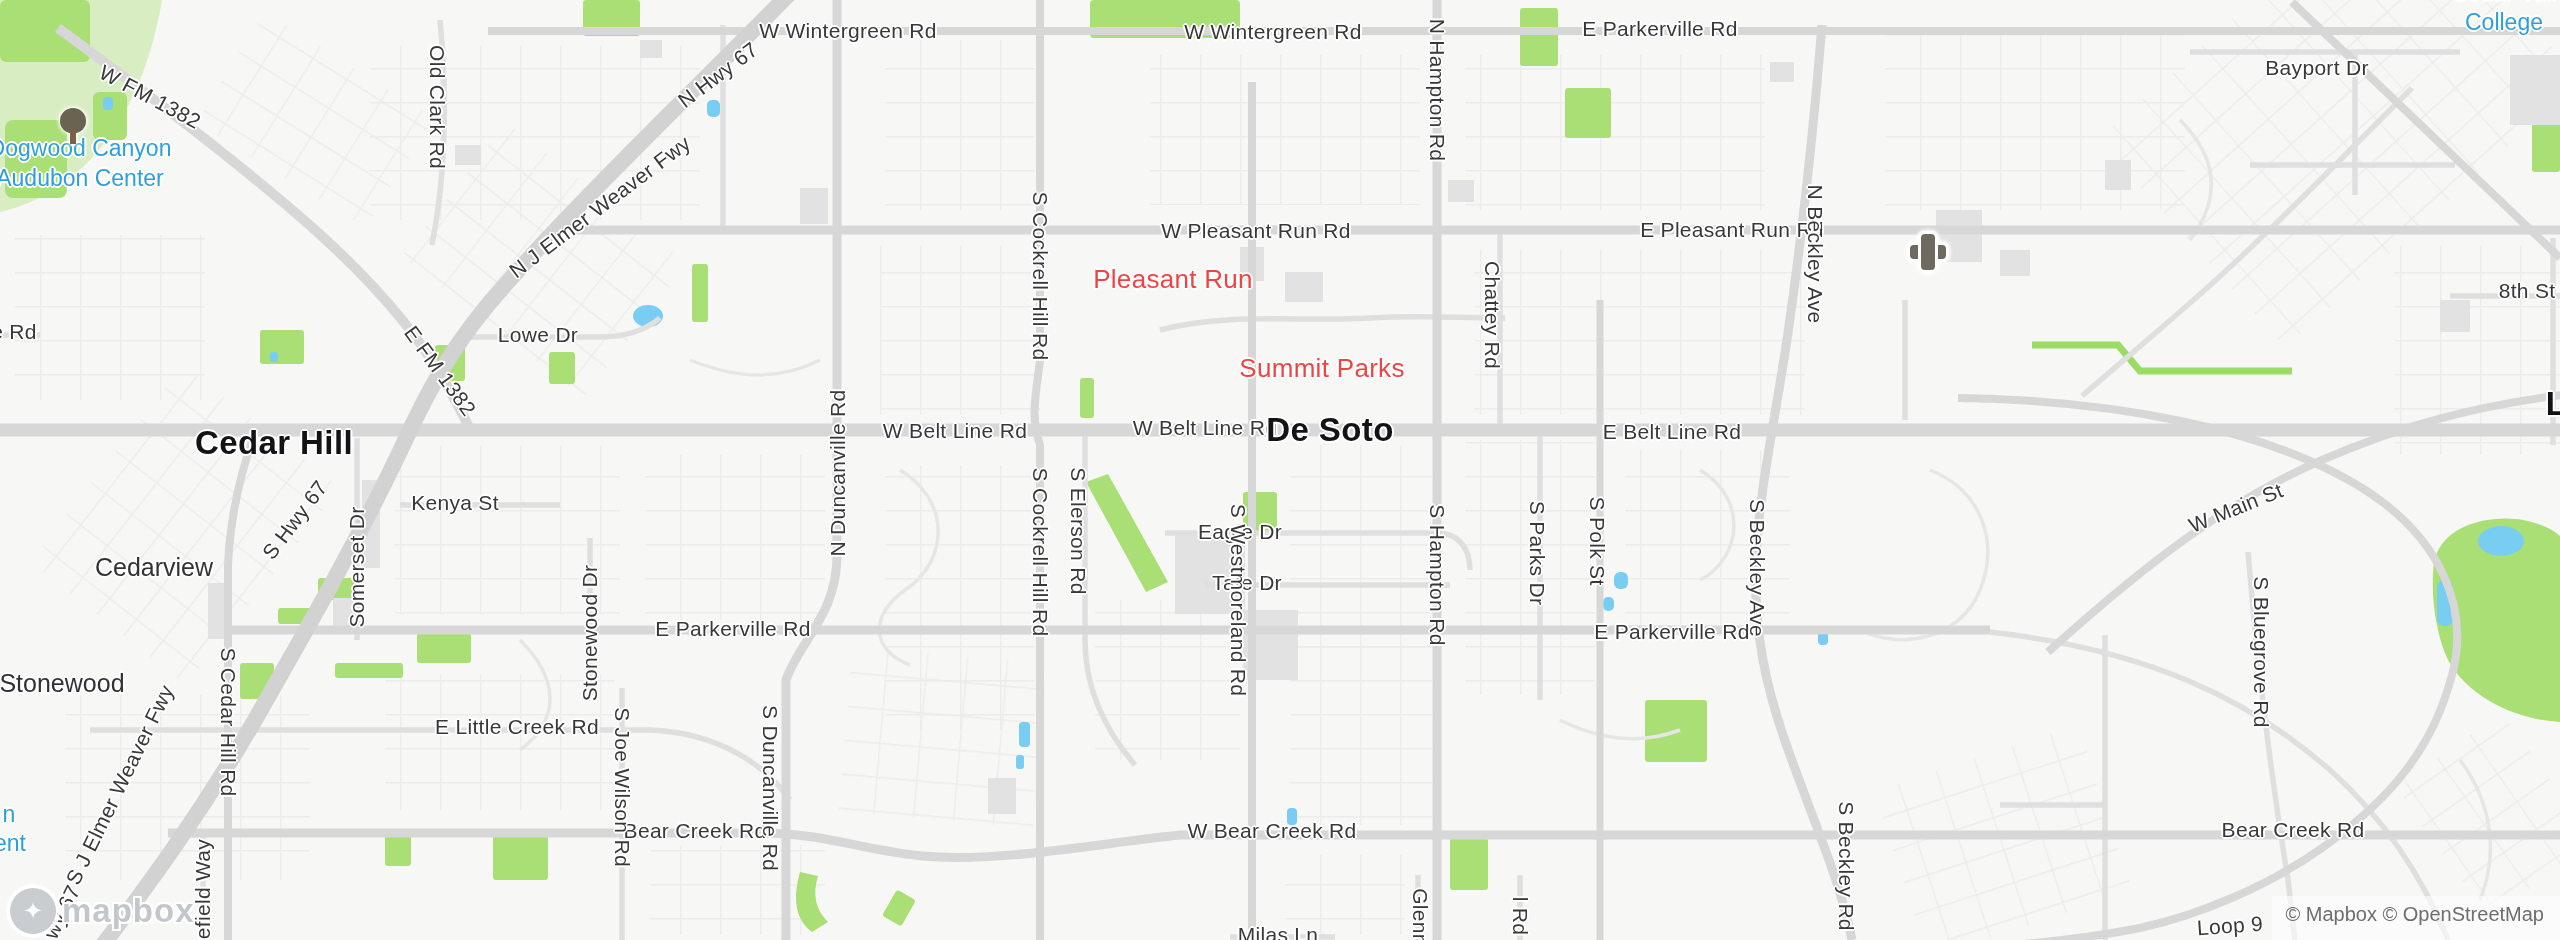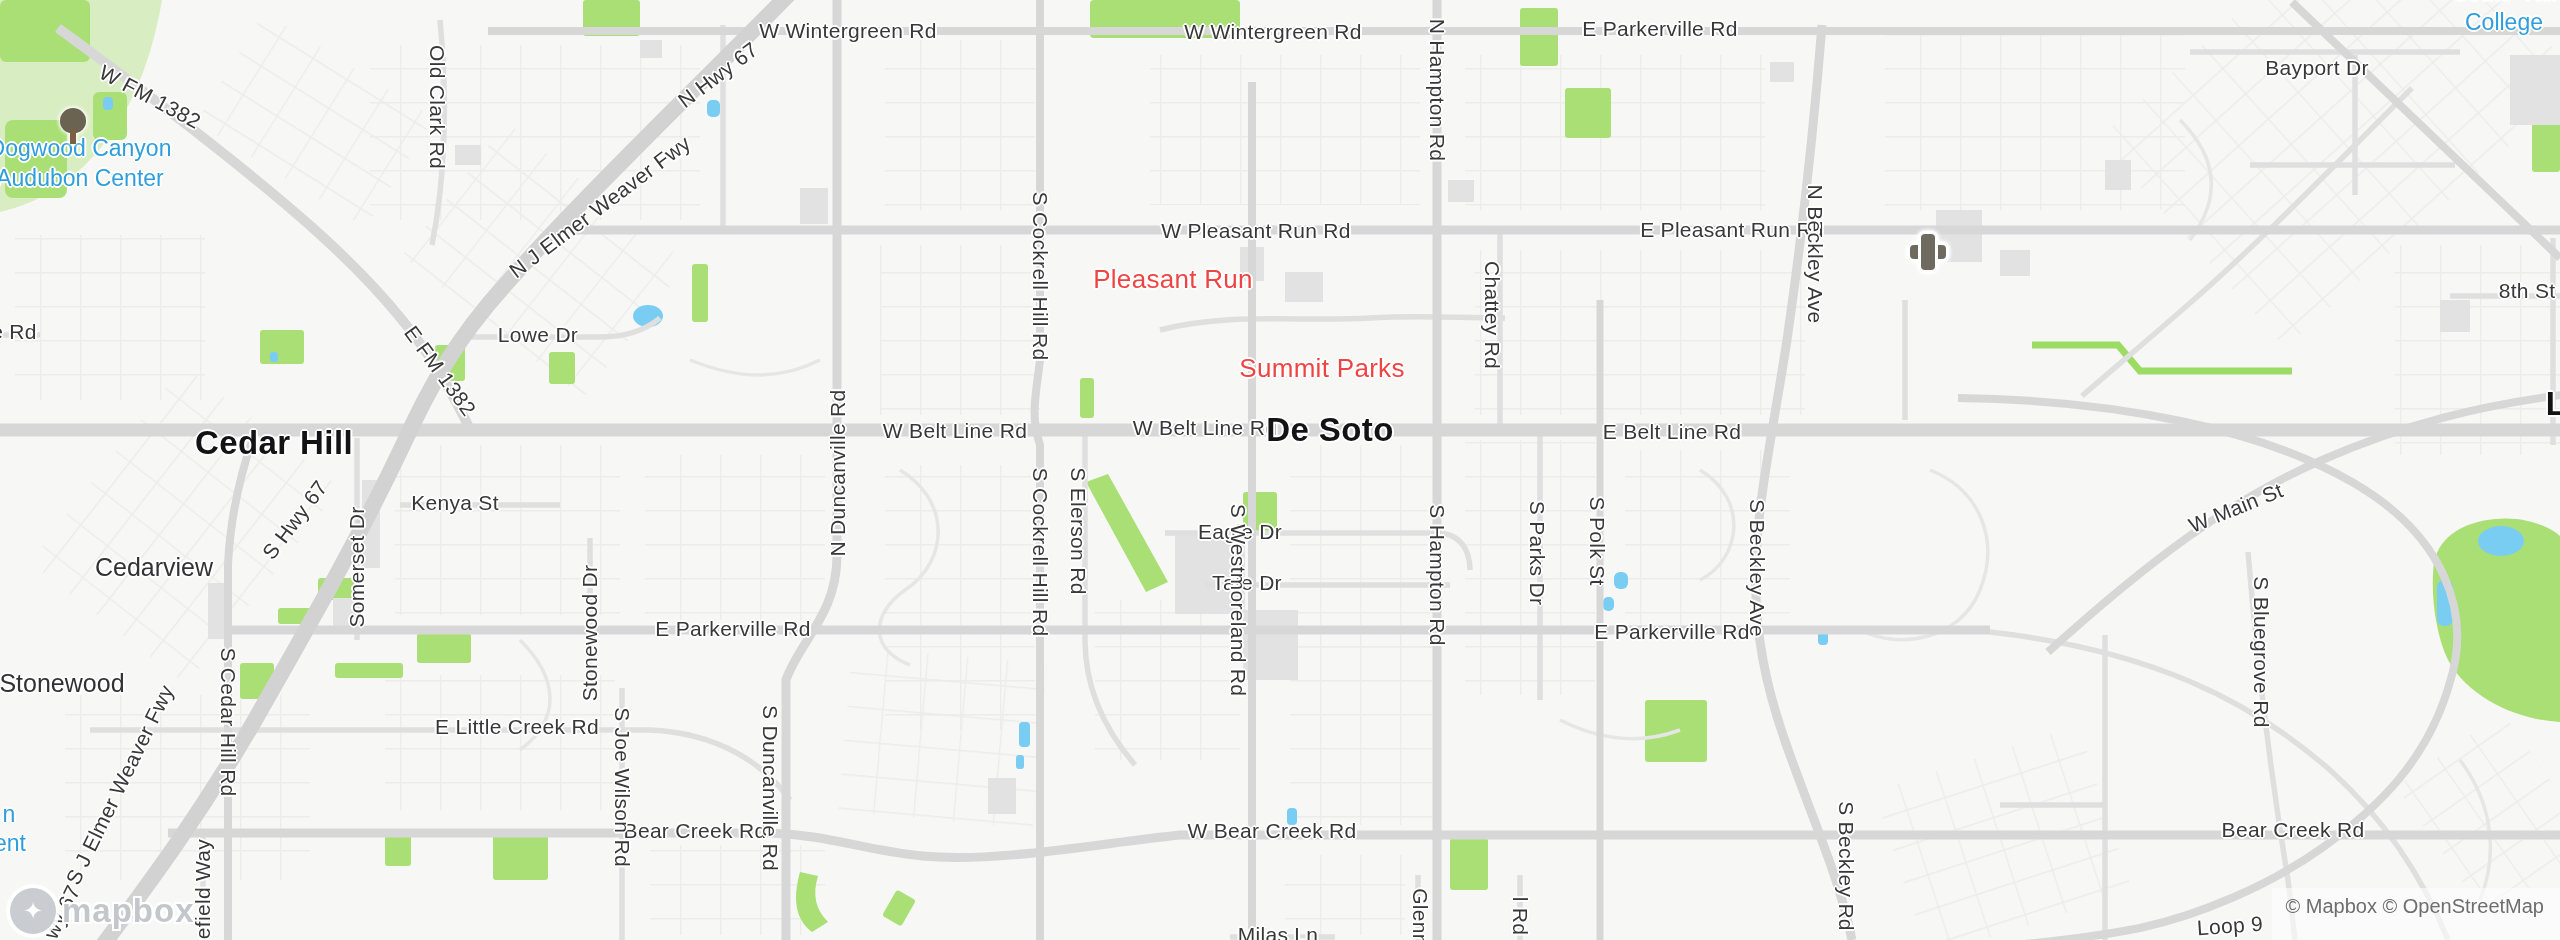--- a/index.html
+++ b/index.html
@@ -20,21 +20,21 @@
   .icon{position:absolute;transform:translate(-50%,-50%);}
   .icon-tree{width:34px;height:38px;filter:drop-shadow(0 0 2px #fff) drop-shadow(0 0 1px #fff);}
   .icon-tree::before{content:"";position:absolute;left:4px;top:0;width:26px;height:25px;
        background:#6b6351;border-radius:50% 50% 46% 46%;}
   .icon-tree::after{content:"";position:absolute;left:14px;top:22px;width:6px;height:14px;background:#7c5f44;}
   .icon-cross{width:36px;height:36px;filter:drop-shadow(0 0 2px #fff) drop-shadow(0 0 1px #fff);}
   .icon-cross::before{content:"";position:absolute;left:0;top:11px;width:36px;height:14px;
        background:#6f6a60;border-radius:4px;box-shadow:0 0 0 3px #fff;}
   .icon-cross::after{content:"";position:absolute;left:11px;top:0;width:14px;height:36px;
        background:#6f6a60;border-radius:4px;box-shadow:0 0 0 3px #fff;}
-  #attribution{position:absolute;right:0;bottom:0;height:36px;line-height:36px;padding:0 16px 16px 14px;
+  #attribution{position:absolute;right:0;bottom:0;height:36px;line-height:36px;padding:0 16px 8px 14px;
        background:rgba(255,255,255,.55);color:#6e6e6e;font-size:20px;}
   #logo{position:absolute;left:10px;bottom:6px;display:flex;align-items:center;gap:6px;}
   #logo .badge{width:46px;height:46px;border-radius:50%;background:#c9ccd0;
        box-shadow:0 0 0 4px rgba(255,255,255,.9);display:flex;align-items:center;justify-content:center;
        color:#fff;font-size:24px;}
   #logo .word{font-size:33px;font-weight:700;color:#c3c7cb;letter-spacing:1px;
        text-shadow:-2px 0 0 #fff,2px 0 0 #fff,0 -2px 0 #fff,0 2px 0 #fff,
                    -2px -2px 0 #fff,2px 2px 0 #fff,-2px 2px 0 #fff,2px -2px 0 #fff;}
 </style>
 </head>

